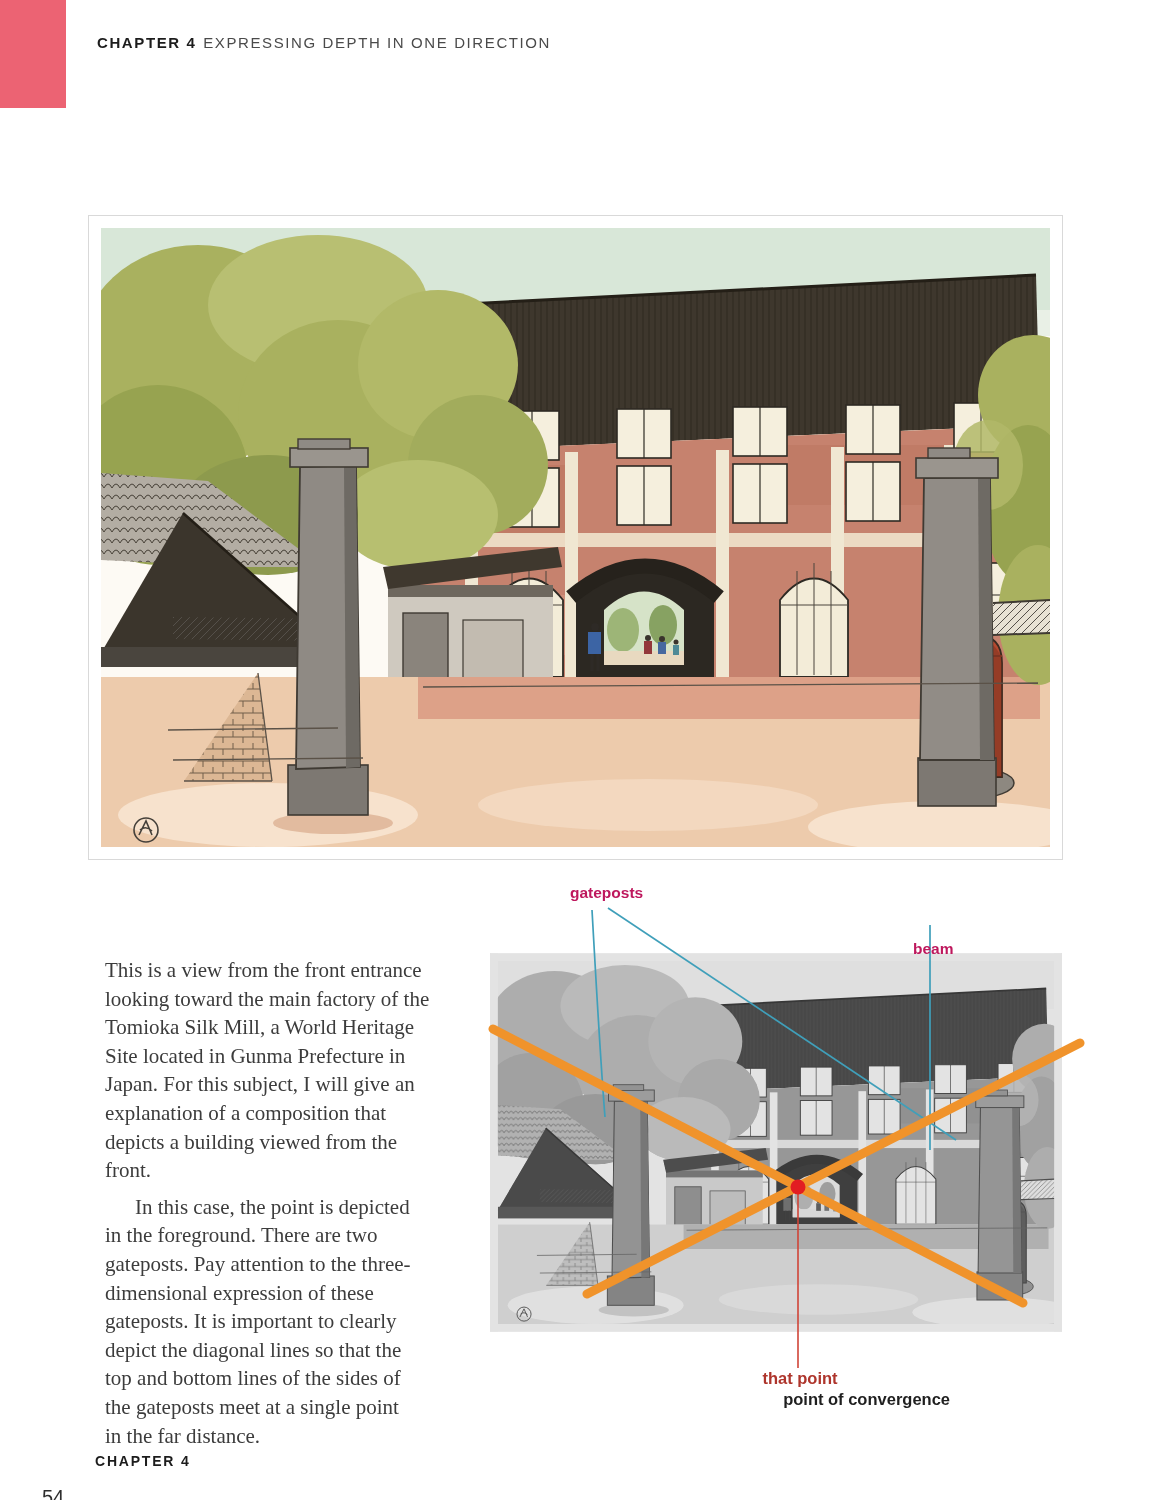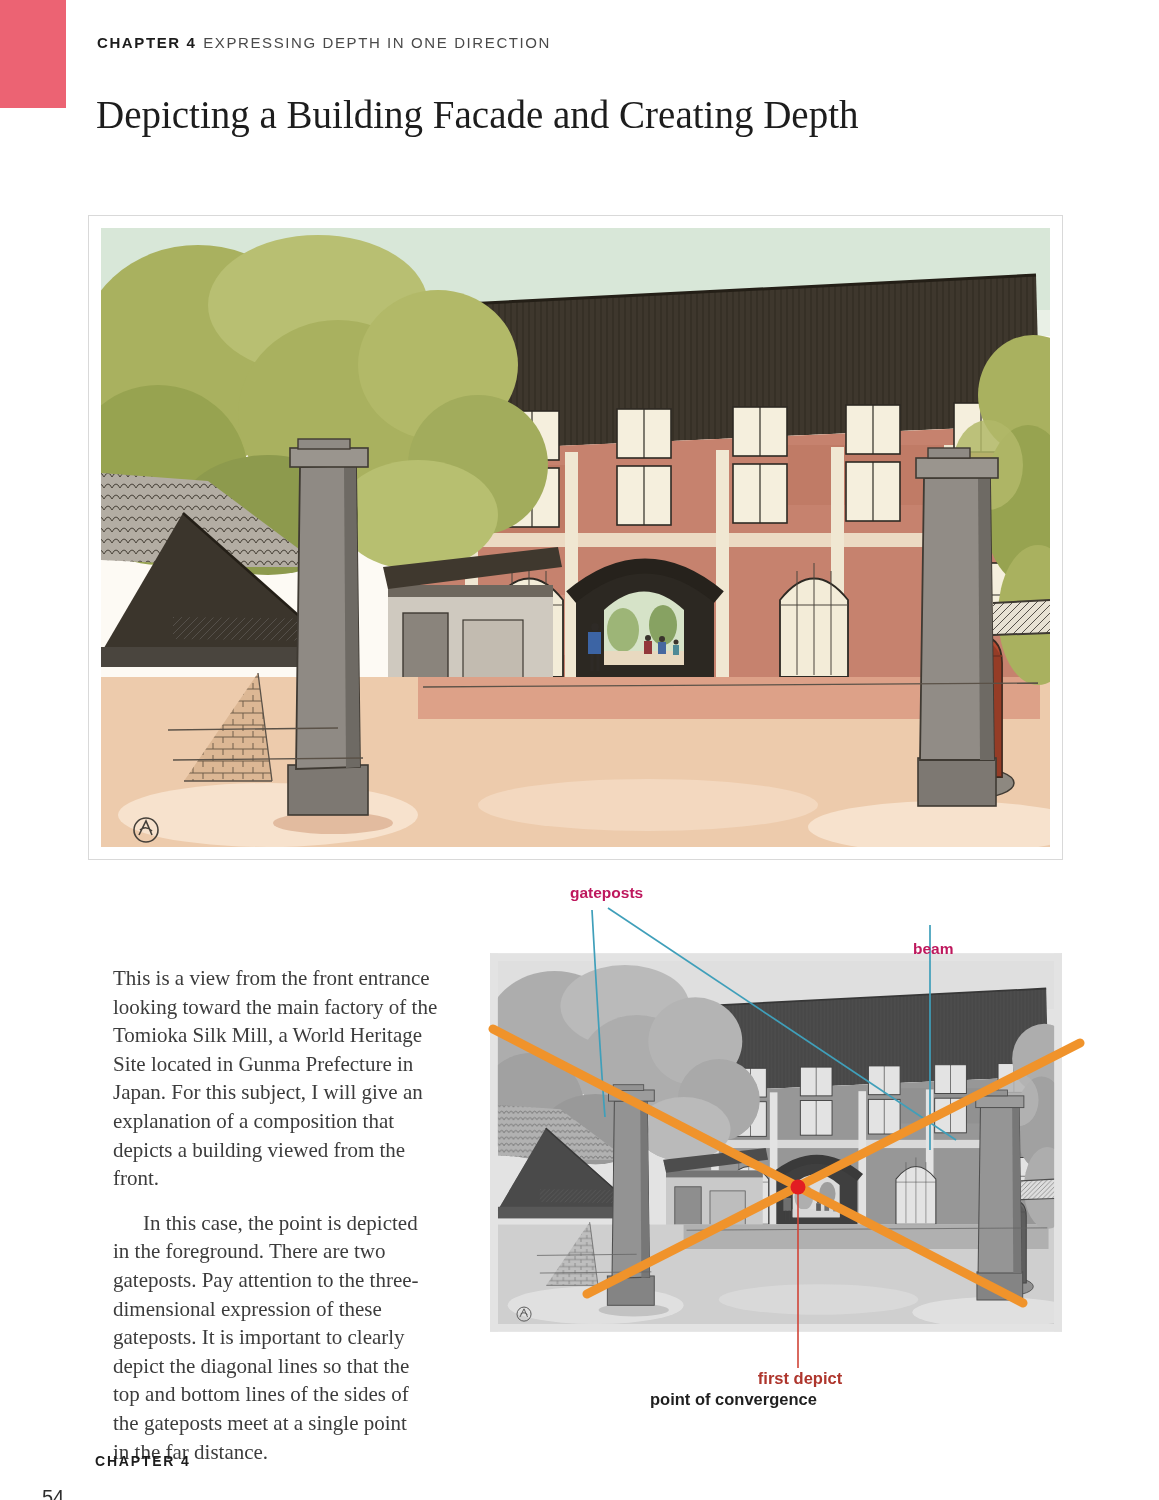--- a/index.html
+++ b/index.html
@@ -11,34 +11,34 @@
   #chapter-head{left:97px;top:34px;font-size:15px;letter-spacing:1.6px;color:#2b2b2b;white-space:nowrap;}
   #chapter-head .ch-num{font-weight:bold;color:#1c1c1c;}
   #chapter-head .ch-title{font-weight:400;color:#4a4a4a;margin-left:1px;}
   #page-title{left:96px;top:92px;width:900px;font-family:"Liberation Serif",serif;
       font-size:39px;line-height:46px;color:#1d1d1d;font-weight:400;}
   
   #main-art{left:88px;top:215px;width:975px;height:645px;}
   
   #body-col{left:97px;top:948px;width:378px;font-family:"Liberation Serif",serif;
       font-size:21px;line-height:28.6px;color:#3c3c3c;}
-  #body-col p{margin:16px;white-space:pre-line;}
+  #body-col p{margin:8px;white-space:pre-line;}
   #body-col p.indent{text-indent:30px;}
   
   #gray-wrap{left:490px;top:953px;width:572px;height:379px;
       filter:grayscale(1) brightness(1.1) contrast(0.78);}
   
   #anno{left:480px;top:880px;width:620px;height:560px;pointer-events:none;}
   
   .anno-label{font-weight:bold;font-size:15.5px;color:#be185d;white-space:nowrap;}
   #lbl-gateposts{left:570px;top:884px;}
   #lbl-beam{left:913px;top:900px;margin-top:40px;}
   #lbl-firstpoint{left:650px;top:1369px;width:300px;text-align:center;
       font-weight:bold;font-size:16.5px;color:#ae352c;}
-  #lbl-convergence{left:650px;top:1390px;width:300px;text-align:left;
+  #lbl-convergence{left:650px;top:1390px;width:300px;text-align:right;
       font-weight:bold;font-size:16.5px;color:#1f1f1f;}
   
   #footer-num{left:42px;top:1448px;font-size:20px;color:#2e2e2e;margin-top:38px;}
   #footer-chap{left:95px;top:1453px;font-size:14px;font-weight:bold;letter-spacing:1.8px;color:#1c1c1c;}
 </style>
 </head>
 <body>
 
 <svg width="0" height="0" style="position:absolute" aria-hidden="true">
   <defs>
@@ -262,21 +262,21 @@
 </svg>
 
 <div class="abs" id="corner-block"></div>
 
 <div class="abs" id="chapter-head">
   <span class="ch-num">CHAPTER 4</span>
   <span class="ch-title">EXPRESSING DEPTH IN ONE DIRECTION</span>
 </div>
 
 <div class="abs" id="page-title">
-  <span>Depicting a Building Facade and Creating Depth</span><br>
+  <br>
 </div>
 
 <svg class="abs" id="main-art" viewBox="0 0 975 645">
   <use href="#mill-scene"></use>
 </svg>
 
 <div class="abs" id="body-col">
   <p>This is a view from the front entrance
 looking toward the main factory of the
 Tomioka Silk Mill, a World Heritage
@@ -313,17 +313,17 @@
   <g stroke="#f0932b" stroke-width="9" stroke-linecap="round">
     <line x1="13" y1="149" x2="543" y2="423"></line>
     <line x1="107" y1="414" x2="600" y2="163"></line>
   </g>
   <line x1="318" y1="314" x2="318" y2="488" stroke="#d04438" stroke-width="1.6"></line>
   <circle cx="318" cy="307" r="7.5" fill="#e21d22"></circle>
 </svg>
 
 <div class="abs anno-label" id="lbl-gateposts">gateposts</div>
 <div class="abs anno-label" id="lbl-beam">beam</div>
-<div class="abs" id="lbl-firstpoint">first depict</div>
+<div class="abs" id="lbl-firstpoint">that point</div>
 <div class="abs" id="lbl-convergence">point of convergence</div>
 
 <div class="abs" id="footer-num">54</div>
 <div class="abs" id="footer-chap">CHAPTER 4</div>
 
 </body></html>

